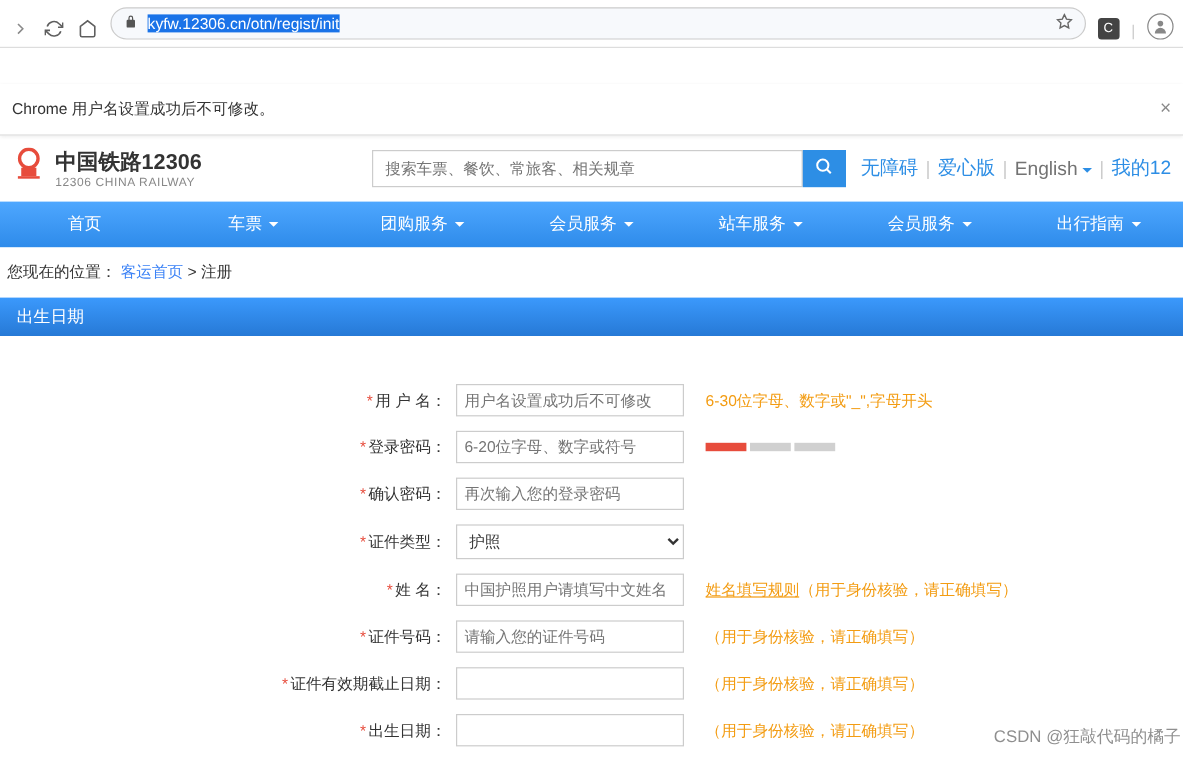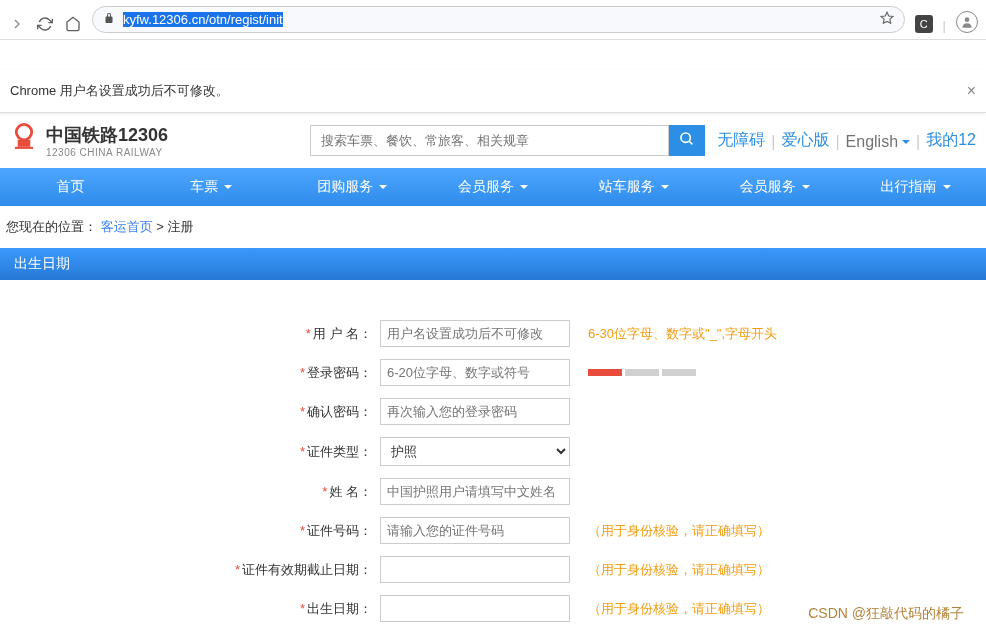--- a/index.html
+++ b/index.html
@@ -52,21 +52,21 @@
     .req { color:#e74c3c; margin-right: 2px; }
     .form-ctrl { width: 190px; }
     .form-ctrl input, .form-ctrl select { width: 100%; padding: 5px 6px; border:1px solid #ccc; font-size:13px; color:#999; background:#fff; font-family: inherit; }
     .form-hint { margin-left: 18px; font-size:13px; color:#f39c12; }
     .hint-orange { color:#f39c12; }
     .hint-link { color:#f39c12; text-decoration:underline; cursor:pointer; }
     .strength { display:flex; gap:3px; margin-left:18px; }
     .strength span { width:34px; height:7px; background:#d0d0d0; display:inline-block; }
     .strength span.on { background:#e74c3c; }
     
-    .watermark { position: fixed; bottom: 8px; right: 22px; color:#a16207; font-size: 14px; opacity: 0.8; }
+    .watermark { position: fixed; bottom: 8px; right: 2px; color:#737373; font-size: 14px; opacity: 0.8; }
   </style>
 </head>
 <body>
 
 <div class="browser-toolbar">
   <span class="nav-btn">
     <svg width="16" height="16" viewBox="0 0 24 24" fill="none" stroke="#8a8a8a" stroke-width="2">
         <path d="M9 18l6-6-6-6"></path>
       </svg>
   </span>
@@ -219,20 +219,23 @@
     <div class="form-ctrl">
       <select style="color:#333;">
         <option>护照</option>
       </select>
     </div>
   </div>
 
   <div class="form-row">
     <div class="form-label"><span class="req">*</span><span>姓 名：</span></div>
     <div class="form-ctrl"><input type="text" placeholder="中国护照用户请填写中文姓名" style=""></div>
+    <div class="form-hint">
+      <span class="hint-link">姓名填写规则</span><span class="hint-orange">（用于身份核验，请正确填写）</span>
+    </div>
   </div>
 
   <div class="form-row">
     <div class="form-label"><span class="req">*</span><span>证件号码：</span></div>
     <div class="form-ctrl"><input type="text" placeholder="请输入您的证件号码" style=""></div>
     <div class="form-hint hint-orange">（用于身份核验，请正确填写）</div>
   </div>
 
   <div class="form-row">
     <div class="form-label"><span class="req">*</span><span>证件有效期截止日期：</span></div>

